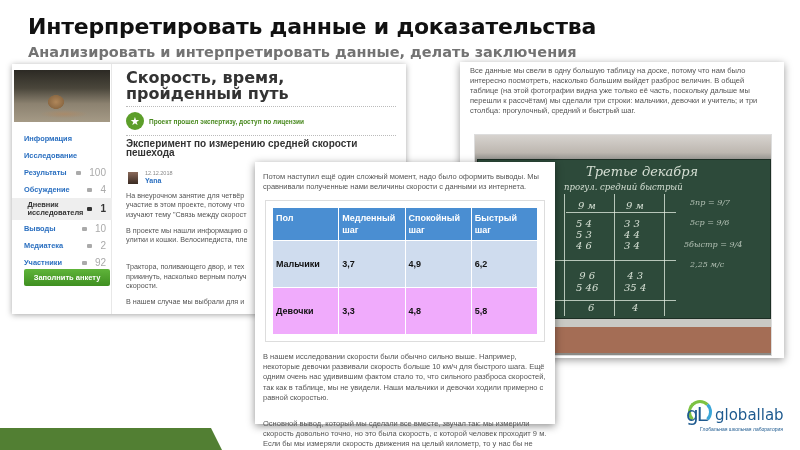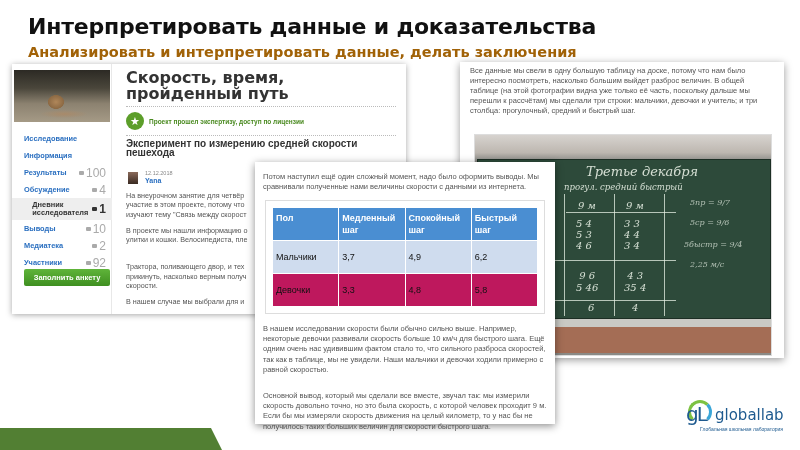--- a/index.html
+++ b/index.html
@@ -1,34 +1,34 @@
 <!DOCTYPE html>
 <html><head>
 <meta charset="utf-8">
 <style>
   * { box-sizing: border-box; margin: 0; padding: 0; }
   html, body { width: 800px; height: 450px; overflow: hidden; background: #ffffff; }
   body { position: relative; font-family: "Liberation Sans", "DejaVu Sans", sans-serif; color: #222; }
 
   .slide-title { position: absolute; left: 28px; top: 14px; font-size: 22px; font-weight: bold; color: #111; letter-spacing: -0.2px; font-family: "DejaVu Sans", sans-serif; }
-  .slide-subtitle { position: absolute; left: 28px; top: 44px; font-size: 14.5px; font-weight: bold; color: #a16207; font-family: "DejaVu Sans", sans-serif; }
+  .slide-subtitle { position: absolute; left: 28px; top: 44px; font-size: 14.5px; font-weight: bold; color: #737373; font-family: "DejaVu Sans", sans-serif; }
 
   .green-band { position: absolute; left: 0; top: 428px; width: 222px; height: 22px; background: #527f33; clip-path: polygon(0 0, 211px 0, 222px 22px, 0 22px); }
 
   
   .panel1 { position: absolute; left: 12px; top: 64px; width: 394px; height: 250px; background: #fff; box-shadow: 0 1px 6px rgba(0,0,0,0.35); overflow: hidden; }
   .p1-left { position: absolute; left: 0; top: 0; width: 100px; height: 250px; border-right: 1px solid #e8e8e8; }
   .snail-img { position: absolute; left: 2px; top: 6px; width: 96px; height: 52px; background:
       radial-gradient(ellipse 14px 12px at 42px 32px, #b0875a 0%, #8d6a44 55%, transparent 60%),
       radial-gradient(ellipse 30px 5px at 50px 44px, #a88a6a 0%, transparent 80%),
       linear-gradient(180deg, #2c2a24 0%, #4a463b 35%, #8c8270 65%, #a59a86 100%); }
   .nav { position: absolute; left: 0; top: 66px; width: 100px; }
   .nav-item { display: flex; justify-content: space-between; align-items: center; height: 17px; padding: 0 6px 0 12px; font-size: 7.4px; font-weight: bold; color: #2a6fc0; }
   .nav-item.active { background: #eeeeee; color: #333; height: 22px; line-height: 8px; justify-content: flex-end; }
-  .nav-count { color: #aaa; font-weight: normal; font-size: 12px; display: flex; align-items: center; gap: 2px; }
+  .nav-count { color: #aaa; font-weight: normal; font-size: 10px; display: flex; align-items: center; gap: 8px; }
   .nav-item.active .nav-count { color: #333; font-weight: bold; }
   .nav-ico { display: inline-block; width: 5px; height: 4px; background: #aaa; border-radius: 1px; }
   .nav-item.active .nav-ico { background: #333; }
   .fill-btn { position: absolute; left: 12px; top: 205px; width: 86px; height: 17px; background: linear-gradient(#5fb43a, #3f8f20); color: #fff; font-size: 7.5px; font-weight: bold; text-align: center; line-height: 17px; border-radius: 2px; }
 
   .p1-title { position: absolute; left: 114px; top: 6px; width: 270px; font-size: 16px; font-weight: bold; color: #333; line-height: 16px; font-family: "DejaVu Sans", sans-serif; }
   .dotline { position: absolute; left: 114px; width: 270px; border-top: 1px dotted #bbb; }
   .badge-icon { position: absolute; left: 114px; top: 48px; width: 18px; height: 18px; border-radius: 50%; background: #5c9e2a; color: #fff; font-size: 11px; text-align: center; line-height: 18px; }
   .badge-text { position: absolute; left: 137px; top: 54px; font-size: 6.5px; color: #4a8a20; font-weight: bold; }
   .p1-subtitle { position: absolute; left: 114px; top: 75px; width: 250px; font-size: 10px; font-weight: bold; color: #333; line-height: 9px; }
@@ -37,23 +37,23 @@
   .post-author { position: absolute; left: 133px; top: 113px; font-size: 7px; color: #2a6fc0; font-weight: bold; }
   .post-body { position: absolute; left: 114px; top: 127px; width: 160px; font-size: 7.2px; color: #555; line-height: 9.3px; }
   .post-body p { margin-bottom: 7px; white-space: nowrap; overflow: hidden; }
 
   
   .panel2 { position: absolute; left: 255px; top: 162px; width: 300px; height: 262px; background: #fff; box-shadow: 0 2px 8px rgba(0,0,0,0.45); padding: 10px 8px; }
   .p2-text { font-size: 7.5px; color: #555; line-height: 10px; }
   .p2-table-wrap { margin: 8px 2px 10px; border: 1px solid #ddd; padding: 6px; }
   table.data { width: 100%; border-collapse: separate; border-spacing: 1px; font-size: 9px; }
   table.data th { background: #4a8ed2; color: #fff; text-align: left; font-weight: bold; padding: 4px 3px; height: 28px; vertical-align: top; line-height: 12px; }
-  table.data td { padding: 11px 3px; height: 29px; vertical-align: top; color: #111; }
+  table.data td { padding: 18px 3px; height: 29px; vertical-align: top; color: #111; font-weight: bold; }
   table.data tr.r0 td { background: #cfdcee; }
-  table.data tr.r1 td { background: #be185d; }
+  table.data tr.r1 td { background: #f0abfc; }
   .p2-text2 { font-size: 7.5px; color: #555; line-height: 10.2px; margin-top: 0; }
   .p2-text2 + .p2-text2 { margin-top: 16px; }
 
   
   .panel3 { position: absolute; left: 460px; top: 62px; width: 324px; height: 296px; background: #fff; box-shadow: 0 2px 8px rgba(0,0,0,0.4); padding: 4px 10px; }
   .p3-text { font-size: 7.5px; color: #555; line-height: 10px; }
   .board-photo { position: absolute; left: 14px; top: 72px; width: 298px; height: 222px; border: 1px solid #ddd; background: linear-gradient(180deg, #d7d3cf 0%, #bdb7b0 8%, #8a8a86 12%); overflow: hidden; text-align: center; }
   .board { position: absolute; left: 2px; top: 24px; width: 294px; height: 160px; background: #2d4a3a; border: 1px solid #1c2e24; }
   .board-rail { position: absolute; left: 2px; top: 184px; width: 294px; height: 8px; background: #c9c9c4; }
   .board-wall { position: absolute; left: 0; top: 192px; width: 298px; height: 26px; background: #a46d55; }
@@ -71,24 +71,24 @@
 <body>
 
 <div class="slide-title">Интерпретировать данные и доказательства</div>
 <div class="slide-subtitle">Анализировать и интерпретировать данные, делать заключения</div>
 
 <div class="panel1">
   <div class="p1-left">
     <div class="snail-img"></div>
     <div class="nav">
       <div class="nav-item">
+          <span>Информация</span>
+        </div>
+      <div class="nav-item">
           <span>Исследование</span>
-        </div>
-      <div class="nav-item">
-          <span>Информация</span>
         </div>
       <div class="nav-item">
           <span>Результаты</span>
           <span class="nav-count">
             <span class="nav-ico"></span>
             <span>100</span>
           </span>
         </div>
       <div class="nav-item">
           <span>Обсуждение</span>

